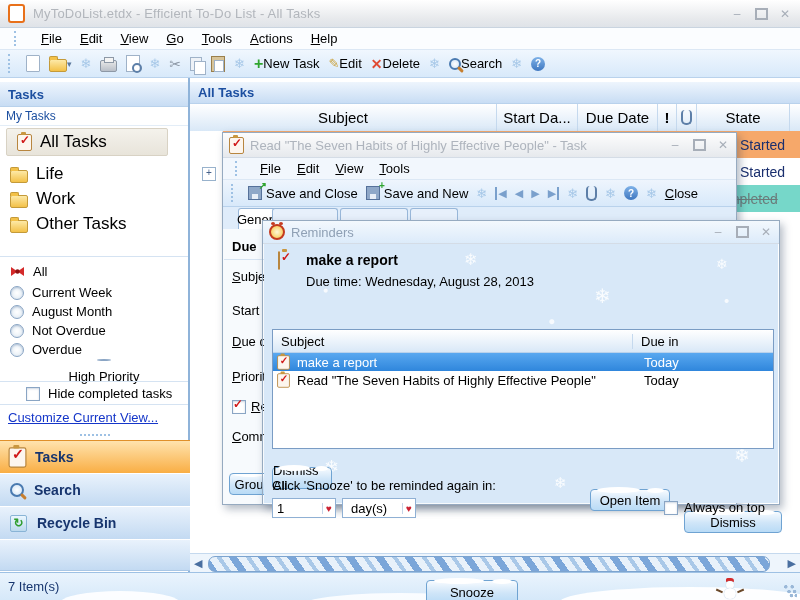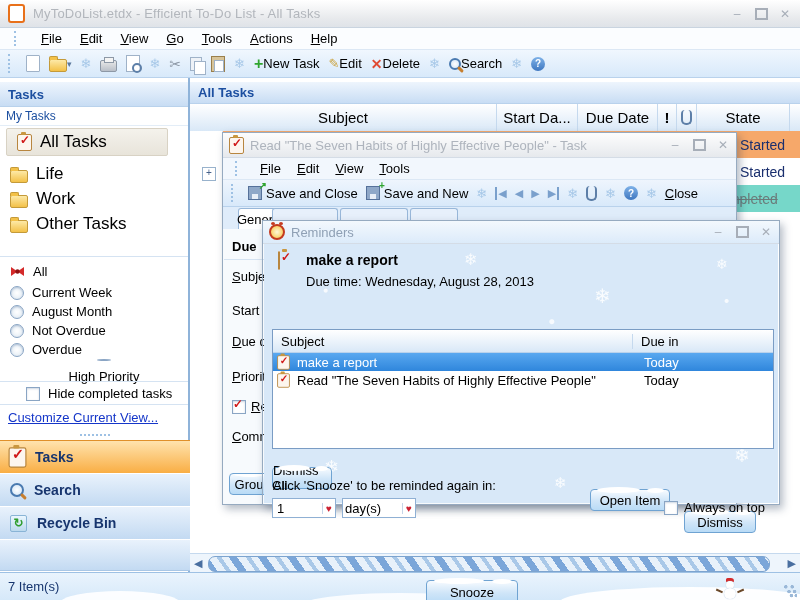--- a/index.html
+++ b/index.html
@@ -428,29 +428,29 @@
         </div>
         <div class="rem-row">
           <span class="clip" style="margin-left:3px;transform:scale(.85);"></span>
           <span style="padding-left:6px;width:345px;box-sizing:border-box;">Read "The Seven Habits of Highly Effective People"</span>
           <span style="padding-left:8px;">Today</span>
         </div>
       </div>
 
       <div class="ab snow-btn fl" style="left:8px;top:205px;width:60px;height:22px;">Dismiss All</div>
       <div class="ab snow-btn fl" style="left:326px;top:205px;width:80px;height:22px;">Open Item</div>
-      <div class="ab snow-btn fl" style="left:420px;top:205px;width:72px;height:22px;">Dismiss</div>
+      <div class="ab snow-btn fl" style="left:420px;top:205px;width:98px;height:22px;">Dismiss</div>
 
       <div class="ab" style="left:8px;top:234px;font-size:13px;">Click 'Snooze' to be reminded again in:</div>
 
       <div class="ab field" style="left:8px;top:254px;width:64px;height:20px;">
         <input style="border: none; outline: none; width: 38px; font-size: 13px; padding-left: 4px; font-family: inherit; background: transparent;" value="1">
         <span class="heart">♥</span>
       </div>
-      <div class="ab field" style="left:78px;top:254px;width:74px;height:20px;padding-left:2px;">
+      <div class="ab field" style="left:78px;top:254px;width:74px;height:20px;padding-left:8px;">
         <span>day(s)</span>
         <span class="heart">♥</span>
       </div>
       <div class="ab snow-btn fl" style="left:162px;top:252px;width:92px;height:24px;">Snooze</div>
 
       <div class="ab flex" style="left:400px;top:256px;gap:6px;font-size:13px;">
         <span class="checkbox"></span>
         <span>Always on top</span>
       </div>
     </div>

